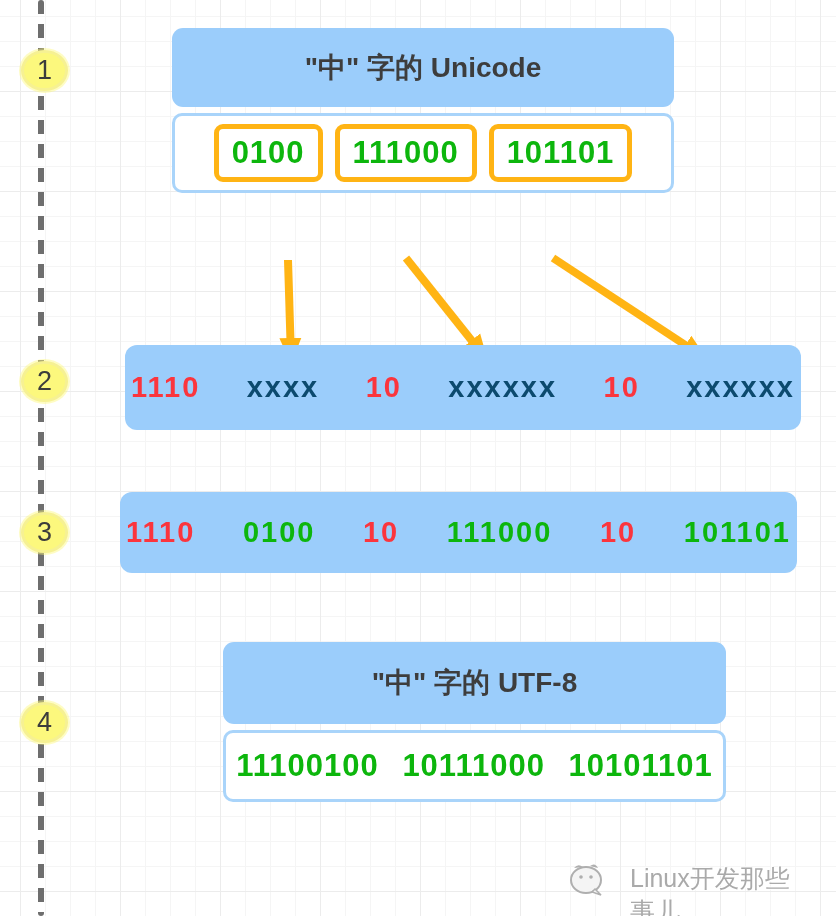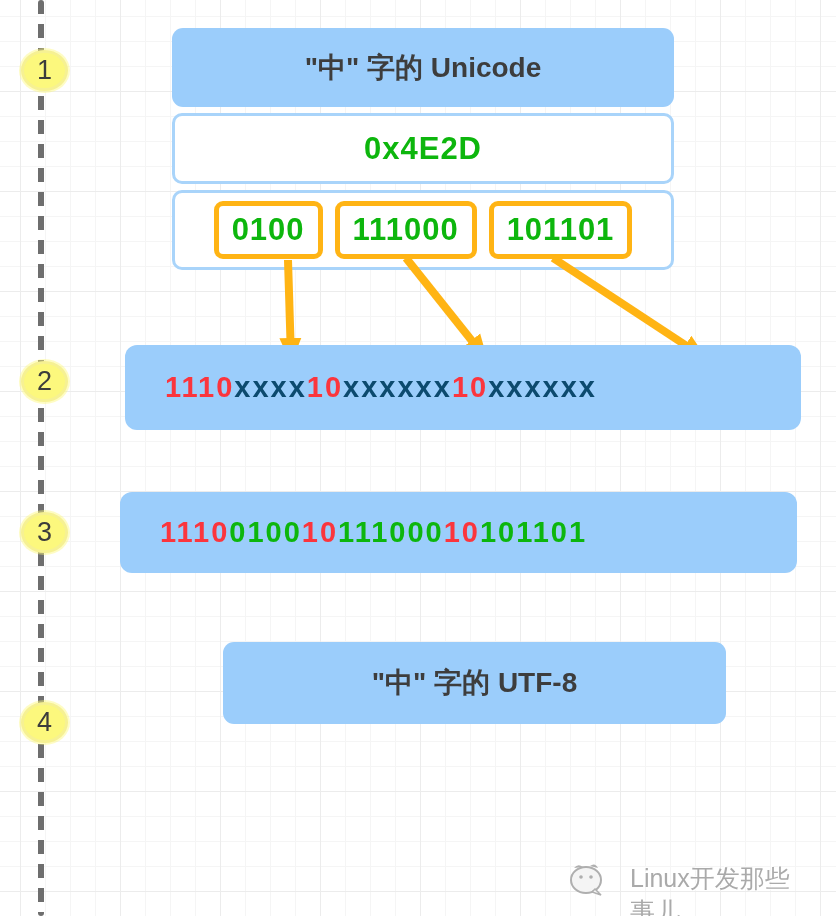--- a/index.html
+++ b/index.html
@@ -61,22 +61,22 @@
 
   .bit-chunk{
     border:5px solid #ffb414; border-radius:9px; background:#fff;
     padding:6px 13px; color:#0db60d; font-weight:bold; font-size:31px;
     letter-spacing:1px;
   }
 
   
   .blue-row{
     position:absolute; background:#9bcdfb; border-radius:12px;
-    display:flex; align-items:center; justify-content:flex-start;
-    padding:0 40px; font-weight:bold; font-size:29px; letter-spacing:2px;
+    display:flex; align-items:center; justify-content:space-between;
+    padding:0 6px; font-weight:bold; font-size:29px; letter-spacing:2px;
   }
   .row-template{ left:125px; top:345px; width:676px; height:85px; }
   .row-filled{ left:120px; top:492px; width:677px; height:81px; }
   .tok-red{ color:#fb353d; }
   .tok-dark{ color:#0c4a6e; }
   .tok-green{ color:#0db60d; }
 
   
   .arrows{ position:absolute; left:0; top:0; width:836px; height:916px; pointer-events:none; }
 
@@ -105,21 +105,20 @@
   </div>
   <div class="step step3">
     <span>3</span>
   </div>
   <div class="step step4">
     <span>4</span>
   </div>
 
   <div class="card card-unicode">
     <div class="card-header">"中" 字的 Unicode</div>
-    <div class="card-row row-hex">0x4E2D</div>
     <div class="card-row row-bits">
       <span class="bit-chunk">0100</span>
       <span class="bit-chunk">111000</span>
       <span class="bit-chunk">101101</span>
     </div>
   </div>
 
   <svg class="arrows" viewBox="0 0 836 916">
     <defs>
       <marker id="ah" markerUnits="userSpaceOnUse" markerWidth="30" markerHeight="30" refX="20" refY="13" orient="auto">
@@ -144,20 +143,21 @@
     <span class="tok-red">1110</span>
     <span class="tok-green">0100</span>
     <span class="tok-red">10</span>
     <span class="tok-green">111000</span>
     <span class="tok-red">10</span>
     <span class="tok-green">101101</span>
   </div>
 
   <div class="card card-utf8">
     <div class="card-header">"中" 字的 UTF-8</div>
+    <div class="card-row row-bytes">11100100 10111000 10101101</div>
   </div>
 
   <div class="watermark">
     <svg width="40" height="36" viewBox="0 0 40 36">
       <ellipse cx="18" cy="18" rx="15" ry="13" fill="#f4f4f4" stroke="#ababab" stroke-width="2"></ellipse>
       <path d="M6 6 Q10 1 15 5 Z" fill="#ababab"></path>
       <path d="M22 4 Q27 0 30 6 Z" fill="#ababab"></path>
       <circle cx="13" cy="15" r="1.8" fill="#ababab"></circle>
       <circle cx="23" cy="15" r="1.8" fill="#ababab"></circle>
       <path d="M27 27 L33 33 L24 30 Z" fill="#f4f4f4" stroke="#ababab" stroke-width="1.5"></path>

